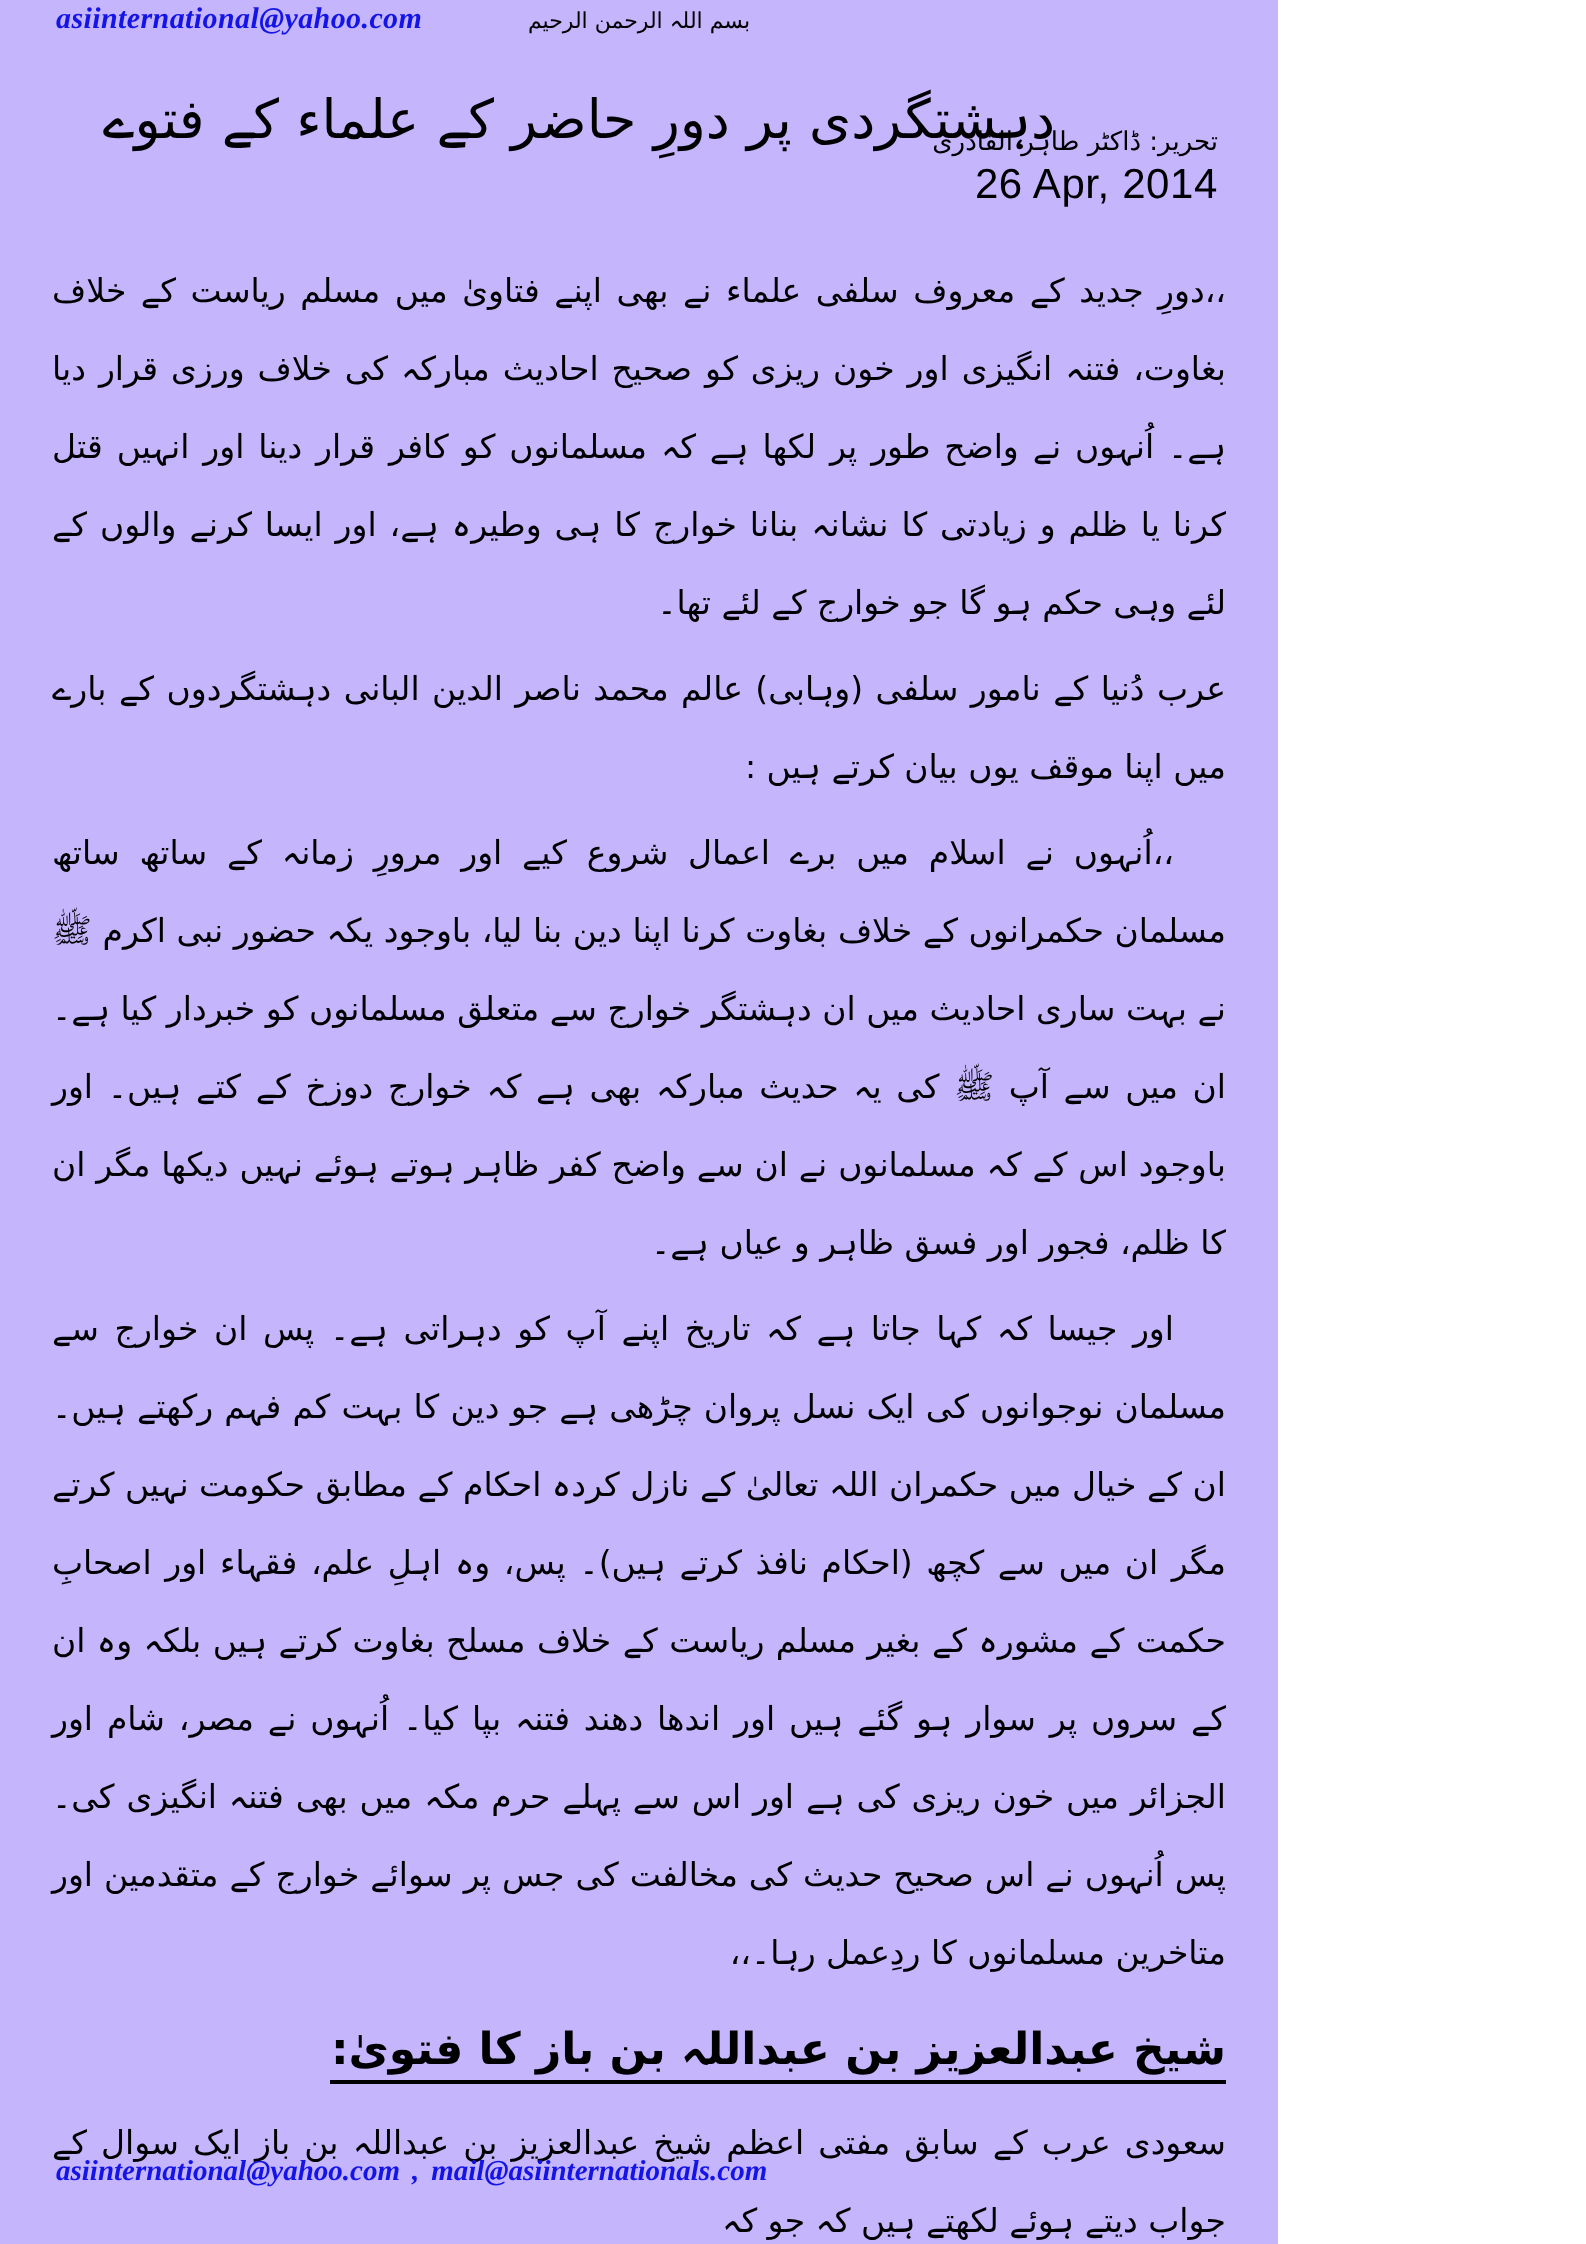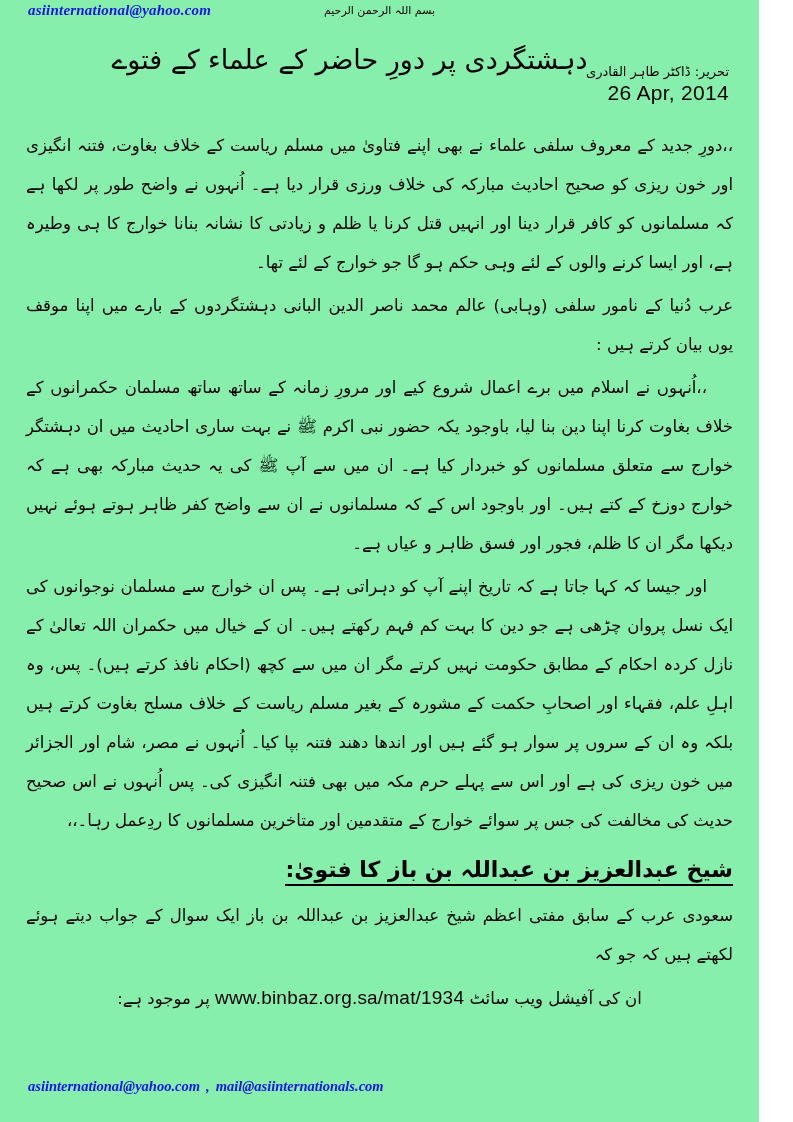--- a/index.html
+++ b/index.html
@@ -2,23 +2,23 @@
 <html><head>
 <meta charset="utf-8">
 <style>
   html, body {
     margin: 0;
     padding: 0;
     background: #ffffff;
   }
   .page {
     position: relative;
-    width: 759px;
+    width: 639px;
     height: 1122px;
-    background: #86efac;
+    background: #c4b5fd;
     overflow: hidden;
     font-family: "Liberation Serif", "DejaVu Serif", serif;
   }
 
   
   .hdr-email {
     position: absolute;
     left: 28px;
     top: 2px;
     font-family: "Liberation Serif", "DejaVu Serif", serif;

